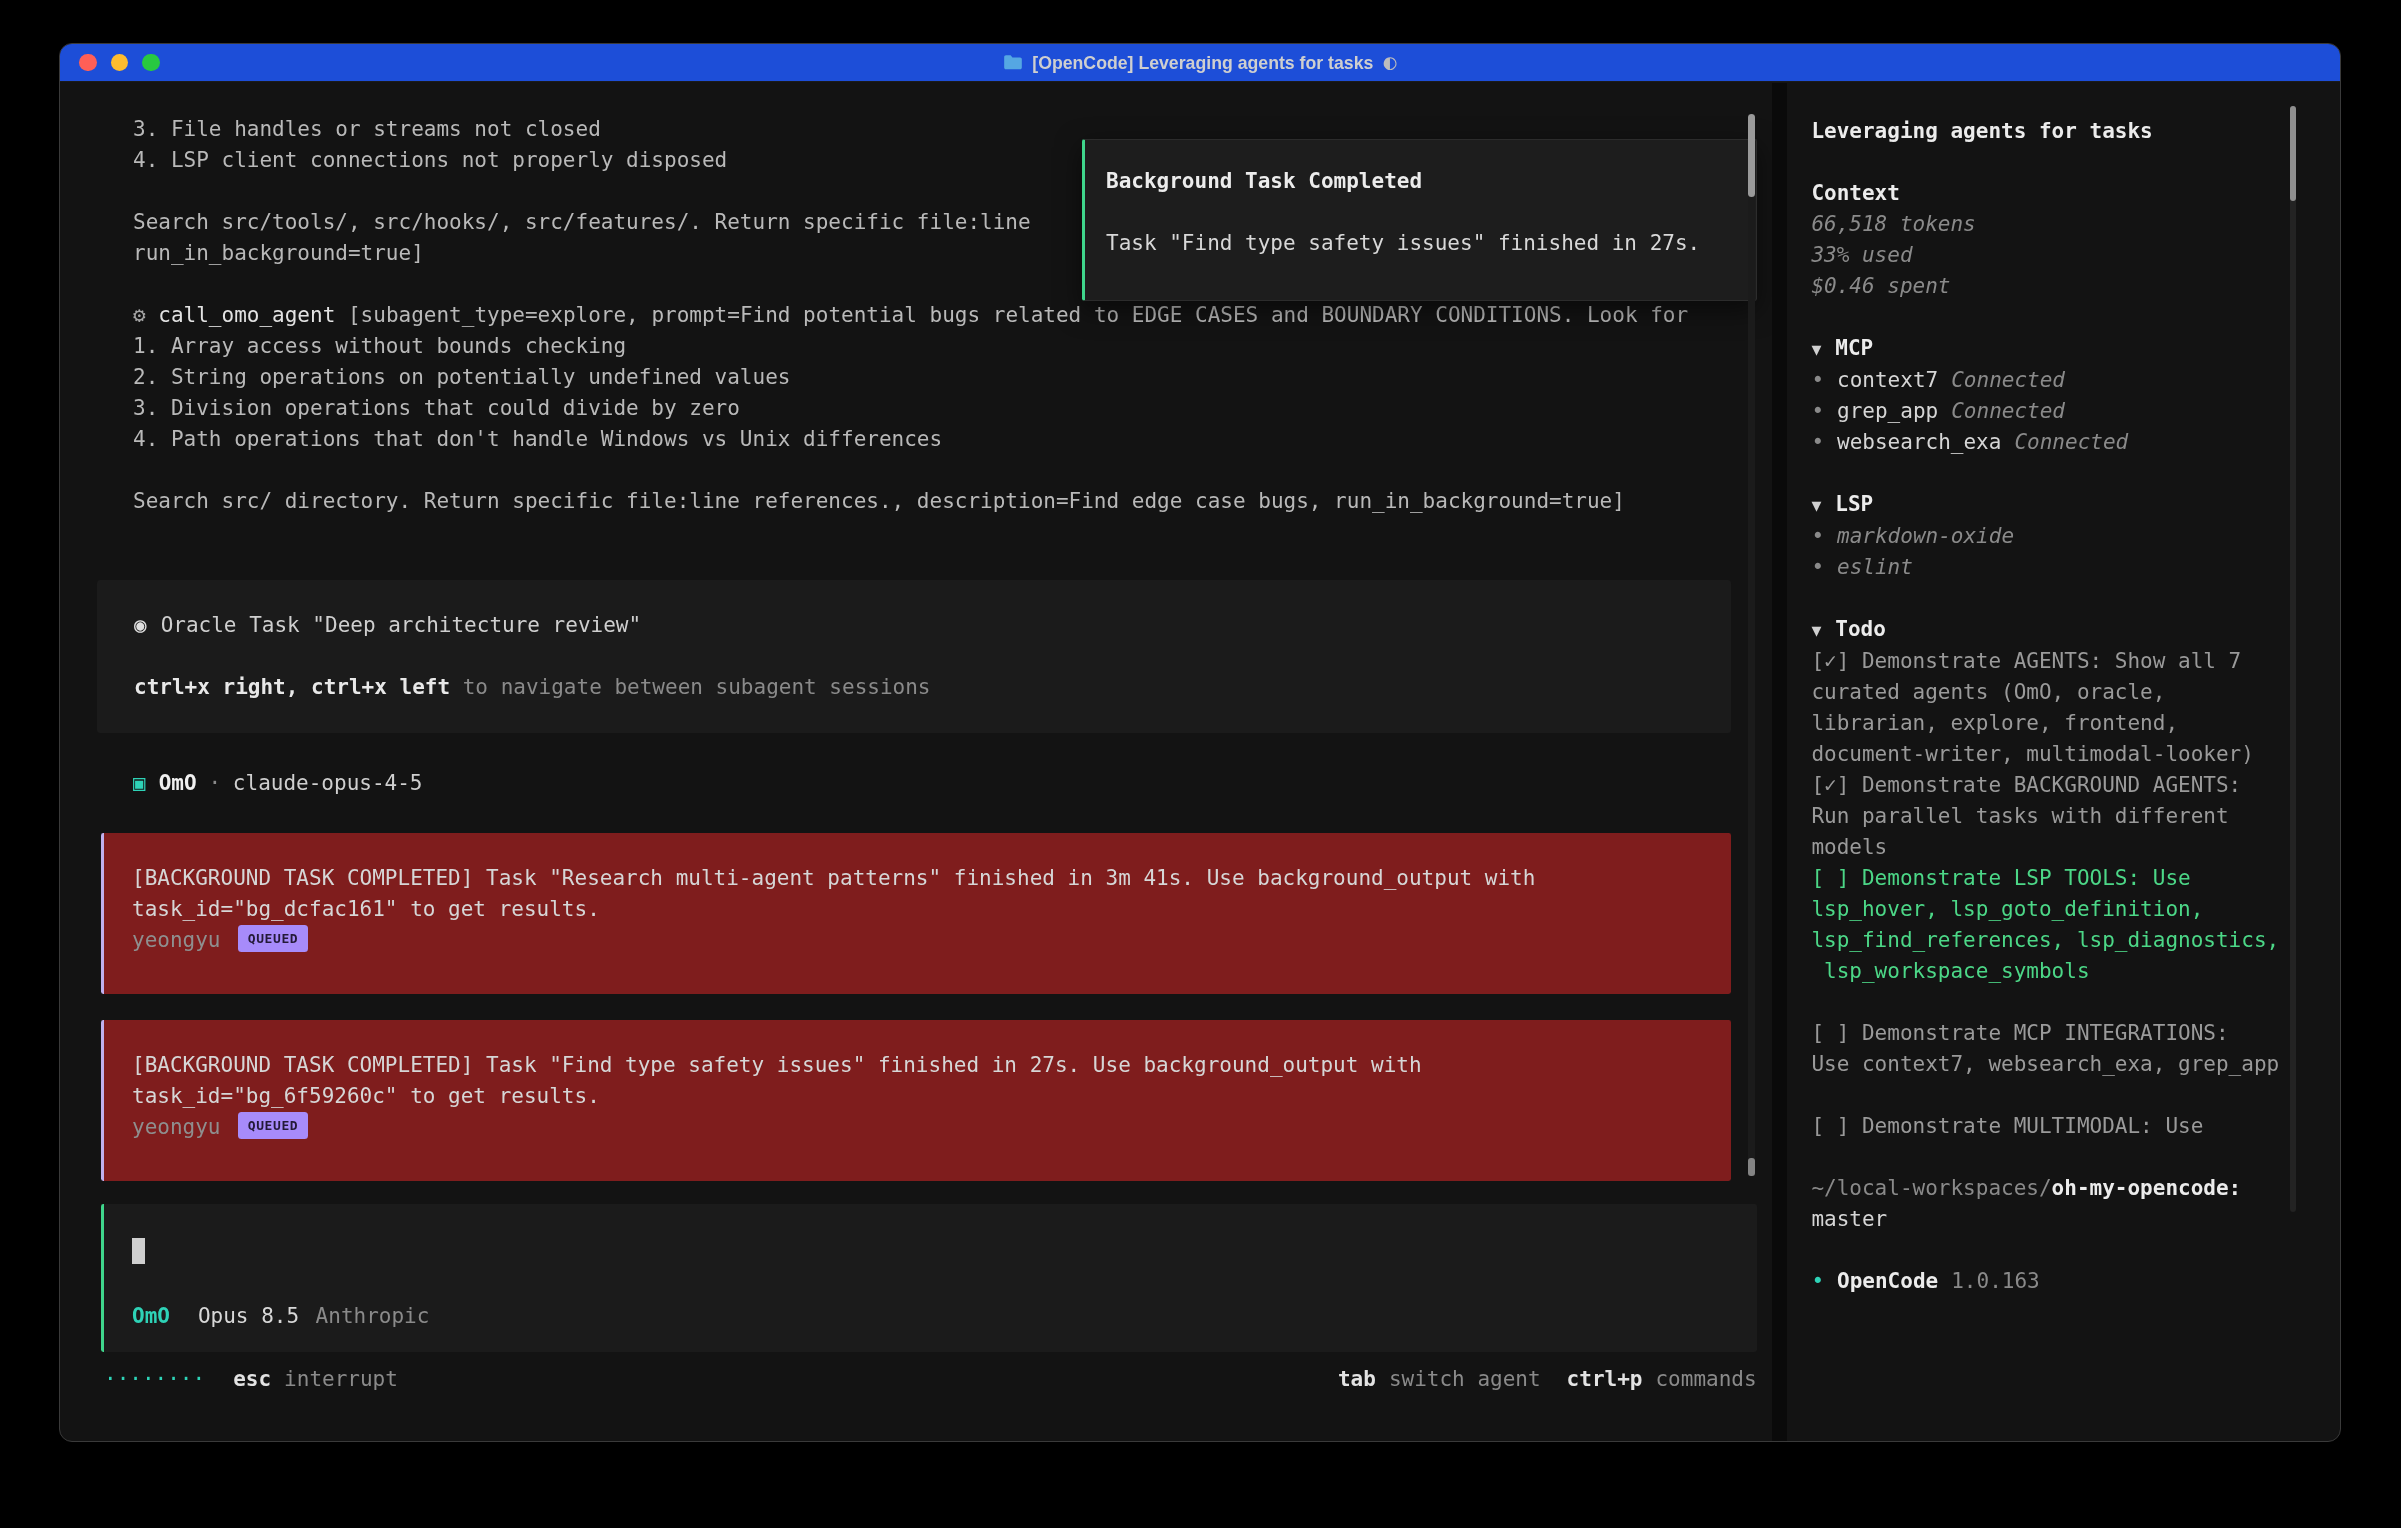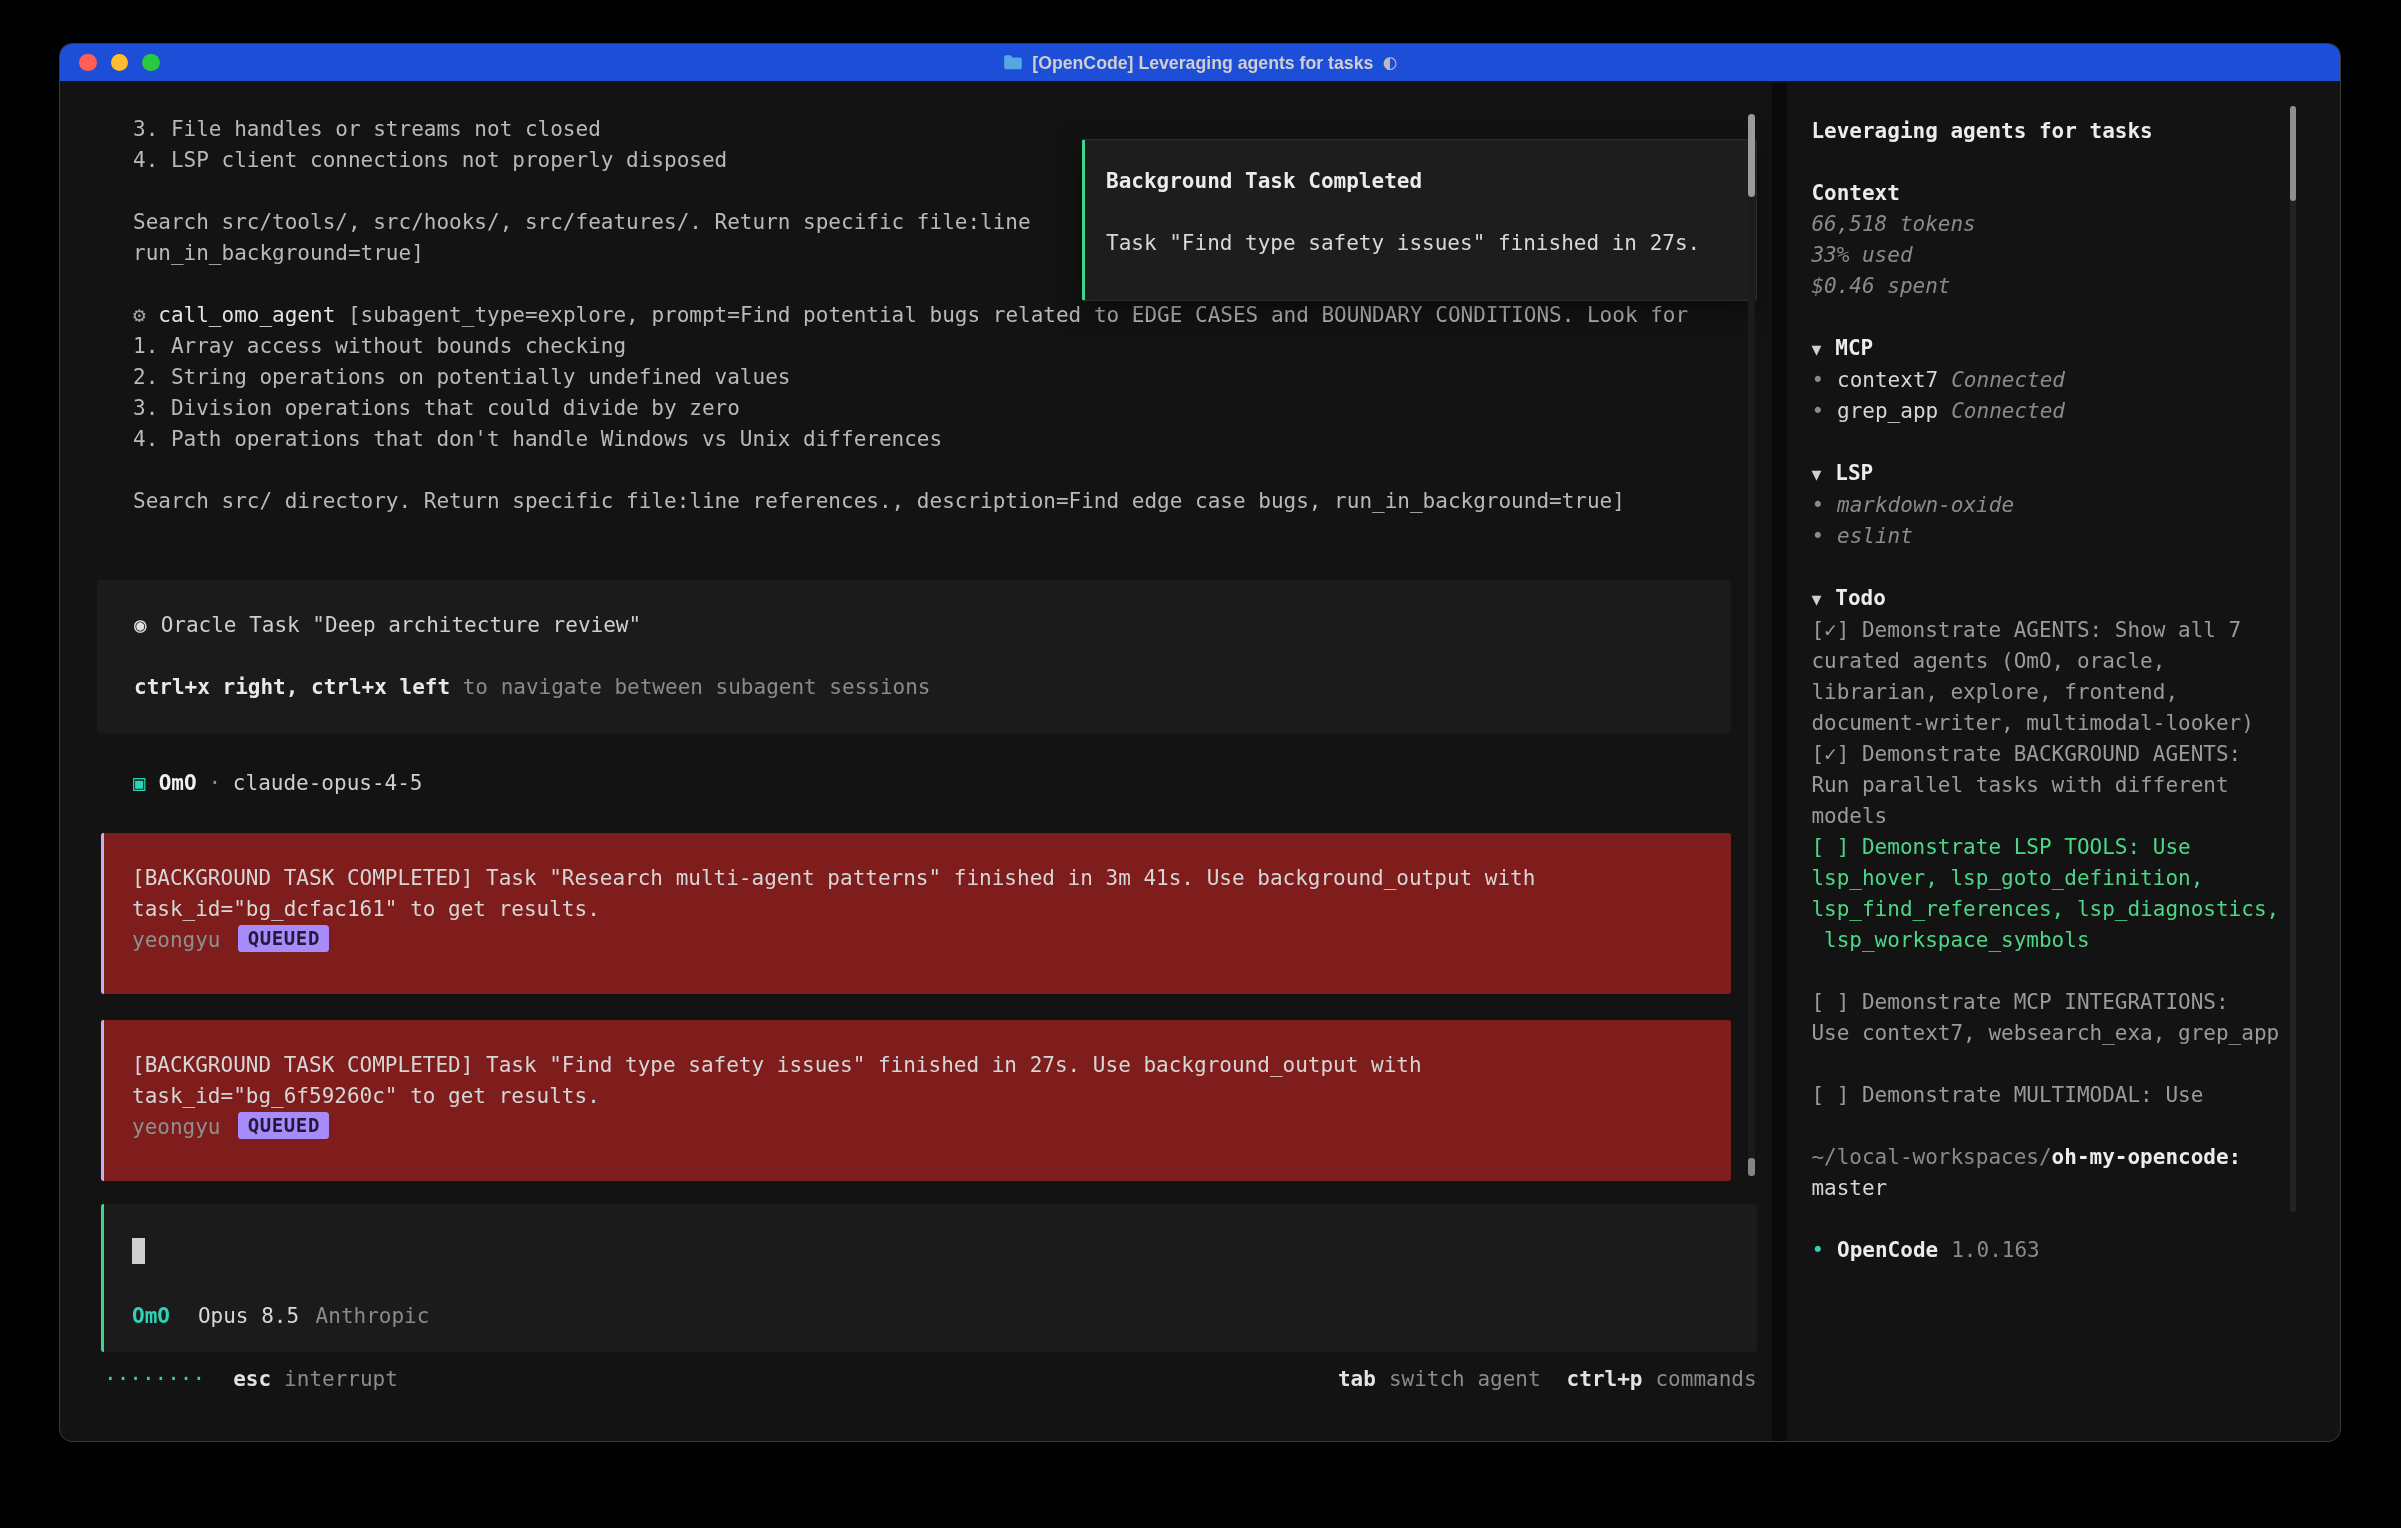--- a/index.html
+++ b/index.html
@@ -75,21 +75,21 @@
     background:#7f1d1d; border-left:3.5px solid #c0b1ee; border-radius:2.4px;
     padding:29.5px 23.6px 0 28px;
   }
   .task-card.first { margin-top:34px; }
   .task-card.second { margin-top:26px; }
   .task-text { white-space:pre-wrap; color:#d6d6d6; }
   .task-meta { display:flex; align-items:flex-start; height:31px; }
   .author { color:#8f8f8f; }
   .badge {
     display:inline-block; background:#a78bfa; color:#241a38; font-weight:bold;
-    font-size:19px; letter-spacing:0.6px; border-radius:3.5px;
+    font-size:13px; letter-spacing:0.6px; border-radius:3.5px;
     padding:0 9.5px; height:27px; line-height:27px; margin-left:17.7px;
   }
 
   
   .input-card {
     margin:23px 0 0 41px; width:1656px; height:148px;
     background:#1b1b1b; border-left:3.5px solid #3fd68c; border-radius:2.4px;
     padding:34px 28px 20px 28px;
     display:flex; flex-direction:column; justify-content:space-between;
   }
@@ -243,20 +243,21 @@
         <div class="sb-heading">Context</div>
         <div class="dim">66,518 tokens</div>
         <div class="dim">33% used</div>
         <div class="dim">$0.46 spent</div>
       </div>
 
       <div class="sb-section">
         <div class="sb-heading"><span class="tri">▼</span><span>MCP</span></div>
         <div class="sb-row"><span class="bullet">•</span><span class="name">context7</span><span class="dim">Connected</span></div>
         <div class="sb-row"><span class="bullet">•</span><span class="name">grep_app</span><span class="dim">Connected</span></div>
+        <div class="sb-row"><span class="bullet">•</span><span class="name">websearch_exa</span><span class="dim">Connected</span></div>
       </div>
 
       <div class="sb-section">
         <div class="sb-heading"><span class="tri">▼</span><span>LSP</span></div>
         <div class="sb-row"><span class="bullet">•</span><span class="dim">markdown-oxide</span></div>
         <div class="sb-row"><span class="bullet">•</span><span class="dim">eslint</span></div>
       </div>
 
       <div class="sb-section">
         <div class="sb-heading"><span class="tri">▼</span><span>Todo</span></div>

